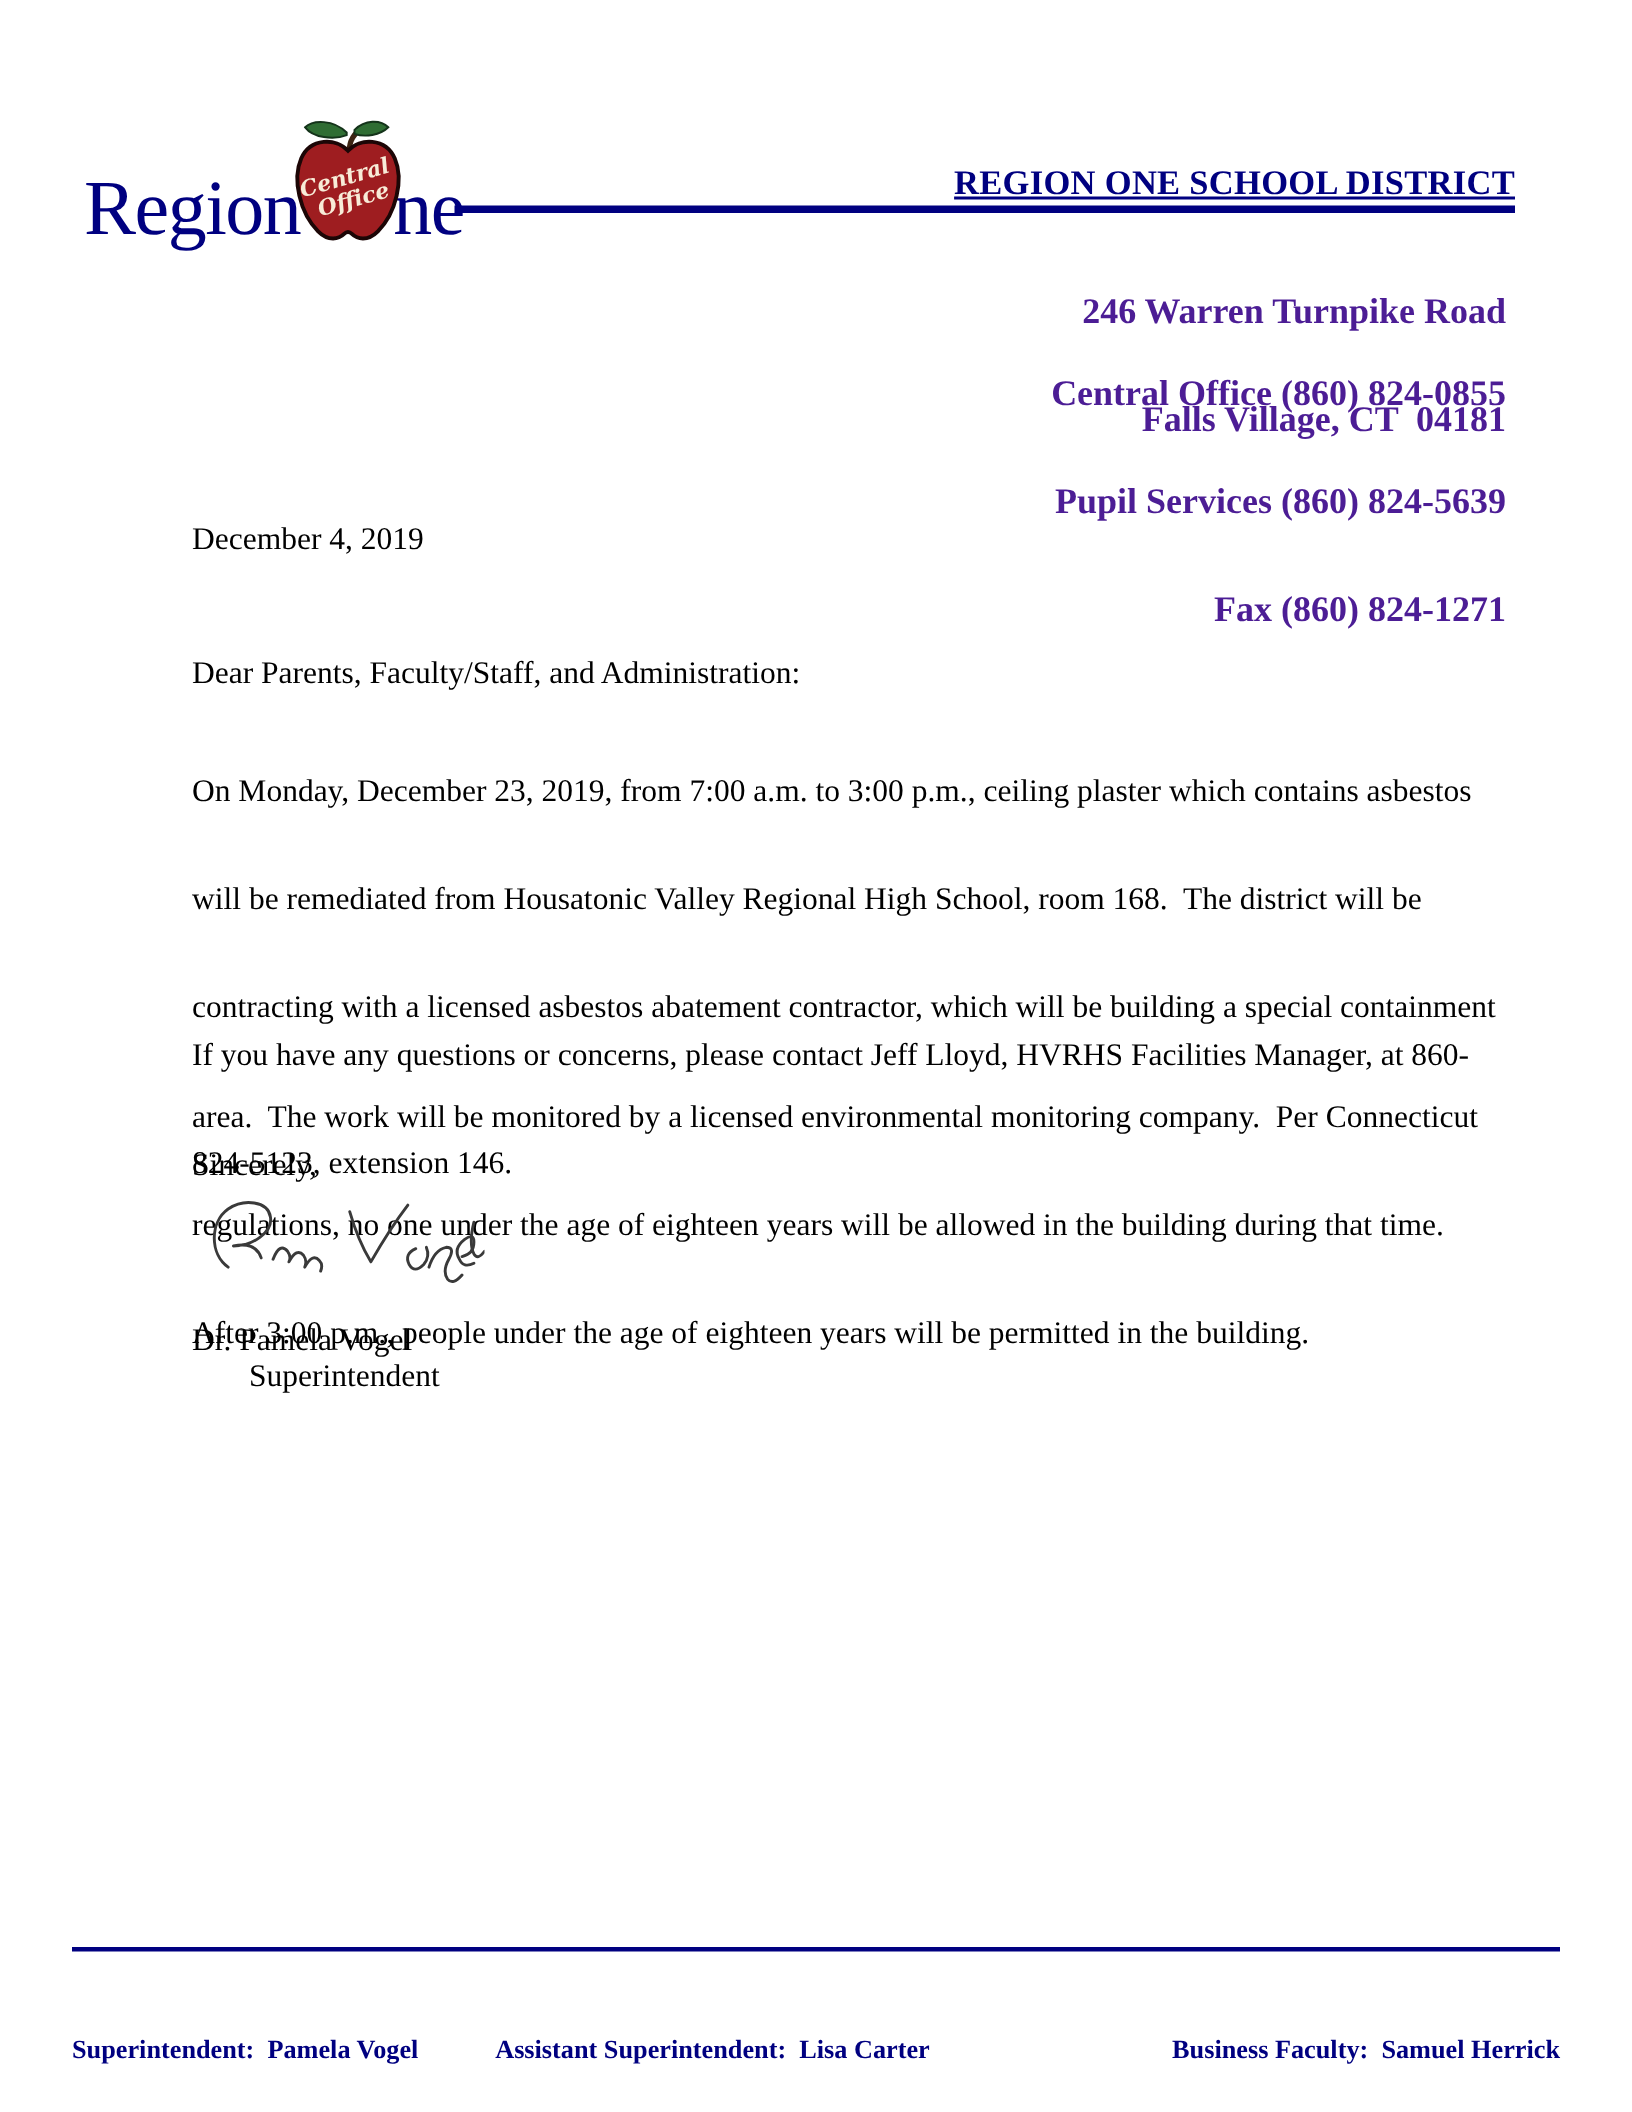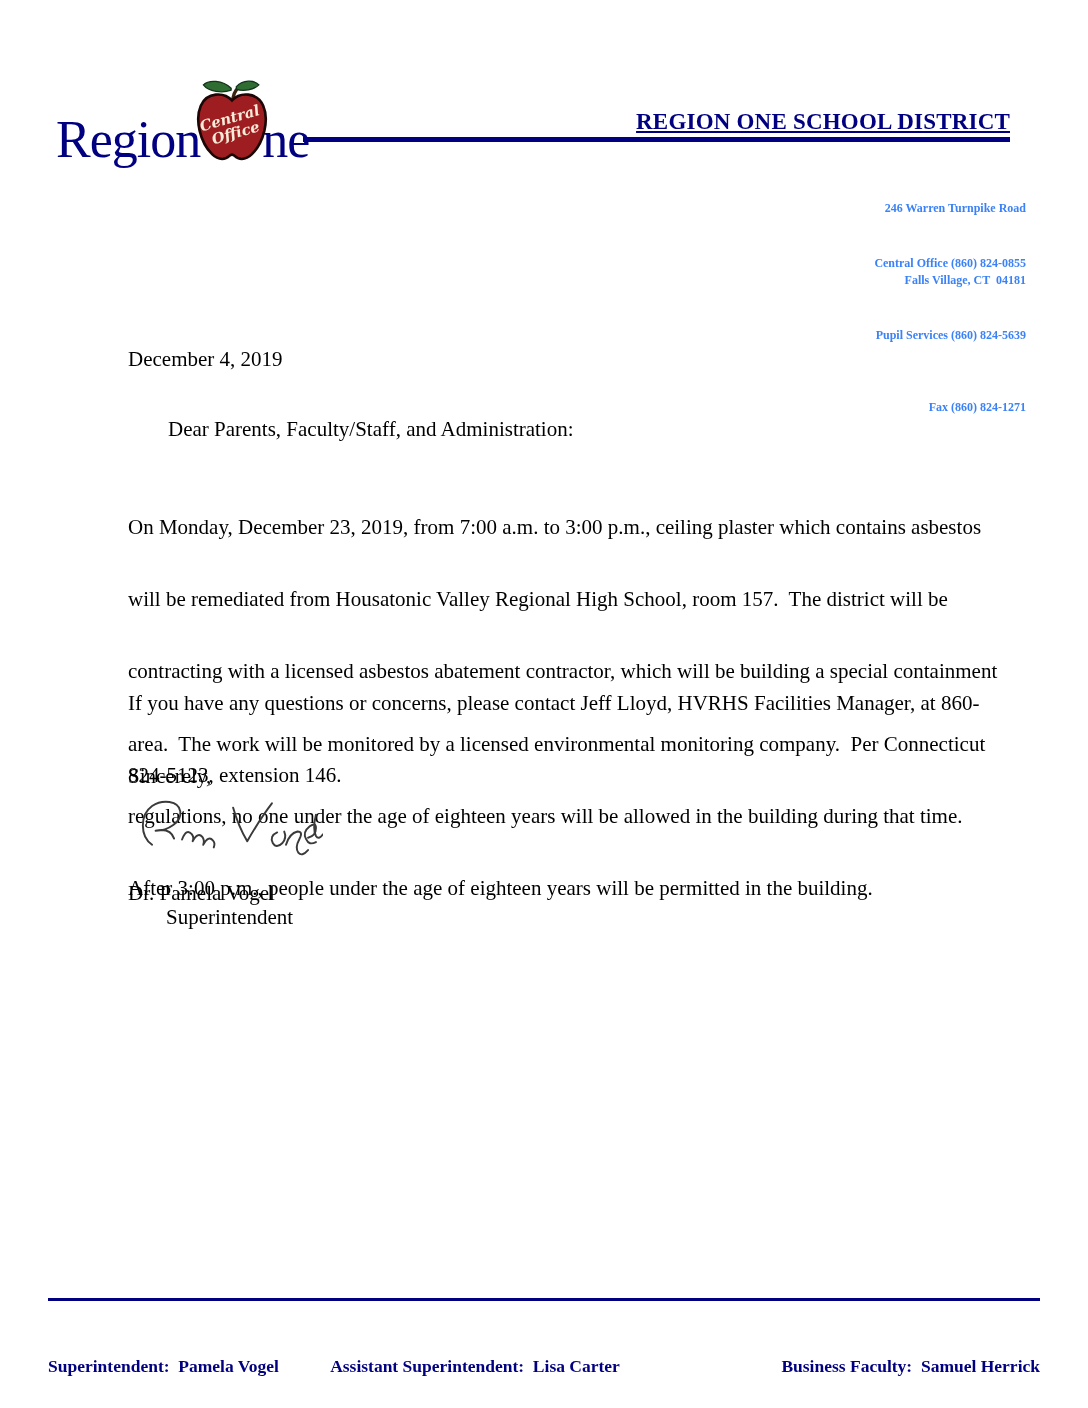--- a/index.html
+++ b/index.html
@@ -32,30 +32,30 @@
     position:absolute; left:303px; top:137px;
     width:707px; height:5px; background:#000080;
   }
   .district-title {
     position:absolute; right:78px; top:109px;
     font-size:23px; font-weight:bold; color:#000080;
     text-decoration:underline;
     white-space:pre; letter-spacing:0.2px;
   }
   .hdr-right {
-    position:absolute; right:62px;
-    font-size:12px; font-weight:bold; color:#3b82f6;
+    position:absolute; right:84px;
+    font-size:24px; font-weight:bold; color:#4c1d95;
     text-align:right; white-space:pre; line-height:24px;
   }
   .addr-block { top:148px; }
   .phone-block { top:203px; }
   
   .body-text { position:absolute; left:128px; font-size:21px; white-space:pre; line-height:24px; }
   .date-line { top:347px; }
-  .salutation { top:417px;margin-left:40px; }
+  .salutation { top:436px; }
   .para1 { top:467px; }
   .para2 { top:643px; }
   .closing { top:764px; }
   .line { white-space:pre; line-height:24.2px; }
   .signature-box { position:absolute; left:138px; top:790px; }
   .signer-name { top:881px; }
   .signer-title { top:905px;margin-left:38px; }
   
   .footer-rule {
     position:absolute; left:48px; top:1298px;
@@ -106,21 +106,21 @@
     <div>Pupil Services (860) 824-5639</div>
     <div>Fax (860) 824-1271</div>
   </div>
 
   <div class="body-text date-line">December 4, 2019</div>
 
   <div class="body-text salutation">Dear Parents, Faculty/Staff, and Administration:</div>
 
   <div class="body-text para1">
     <div class="line">On Monday, December 23, 2019, from 7:00 a.m. to 3:00 p.m., ceiling plaster which contains asbestos</div>
-    <div class="line">will be remediated from Housatonic Valley Regional High School, room 157.  The district will be</div>
+    <div class="line">will be remediated from Housatonic Valley Regional High School, room 168.  The district will be</div>
     <div class="line">contracting with a licensed asbestos abatement contractor, which will be building a special containment</div>
     <div class="line">area.  The work will be monitored by a licensed environmental monitoring company.  Per Connecticut</div>
     <div class="line">regulations, no one under the age of eighteen years will be allowed in the building during that time.</div>
     <div class="line">After 3:00 p.m., people under the age of eighteen years will be permitted in the building.</div>
   </div>
 
   <div class="body-text para2">
     <div class="line">If you have any questions or concerns, please contact Jeff Lloyd, HVRHS Facilities Manager, at 860-</div>
     <div class="line">824-5123, extension 146.</div>
   </div>

